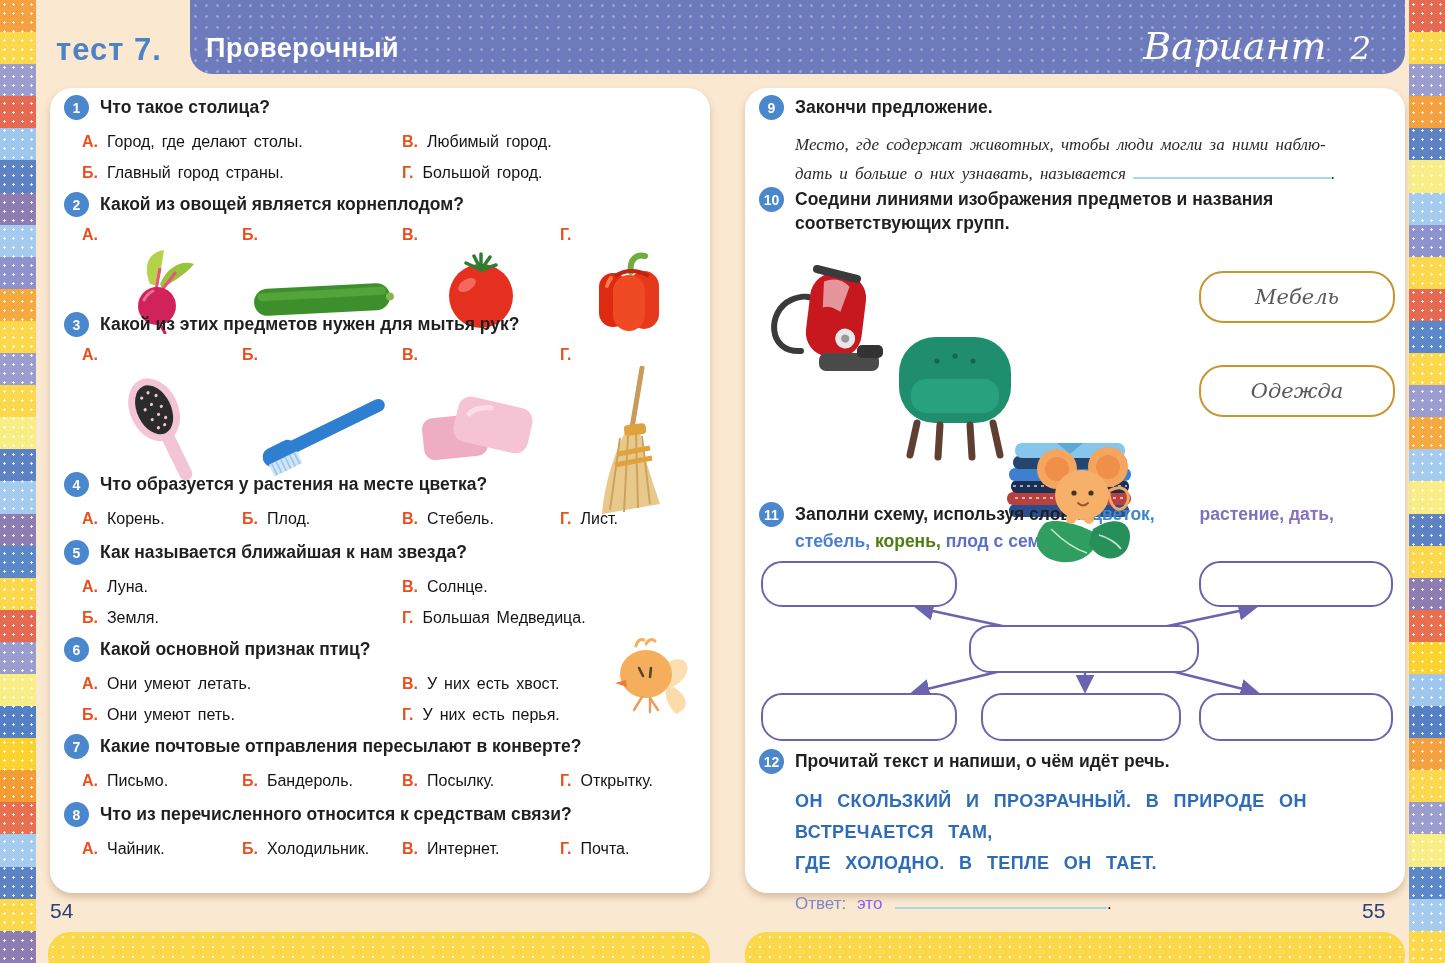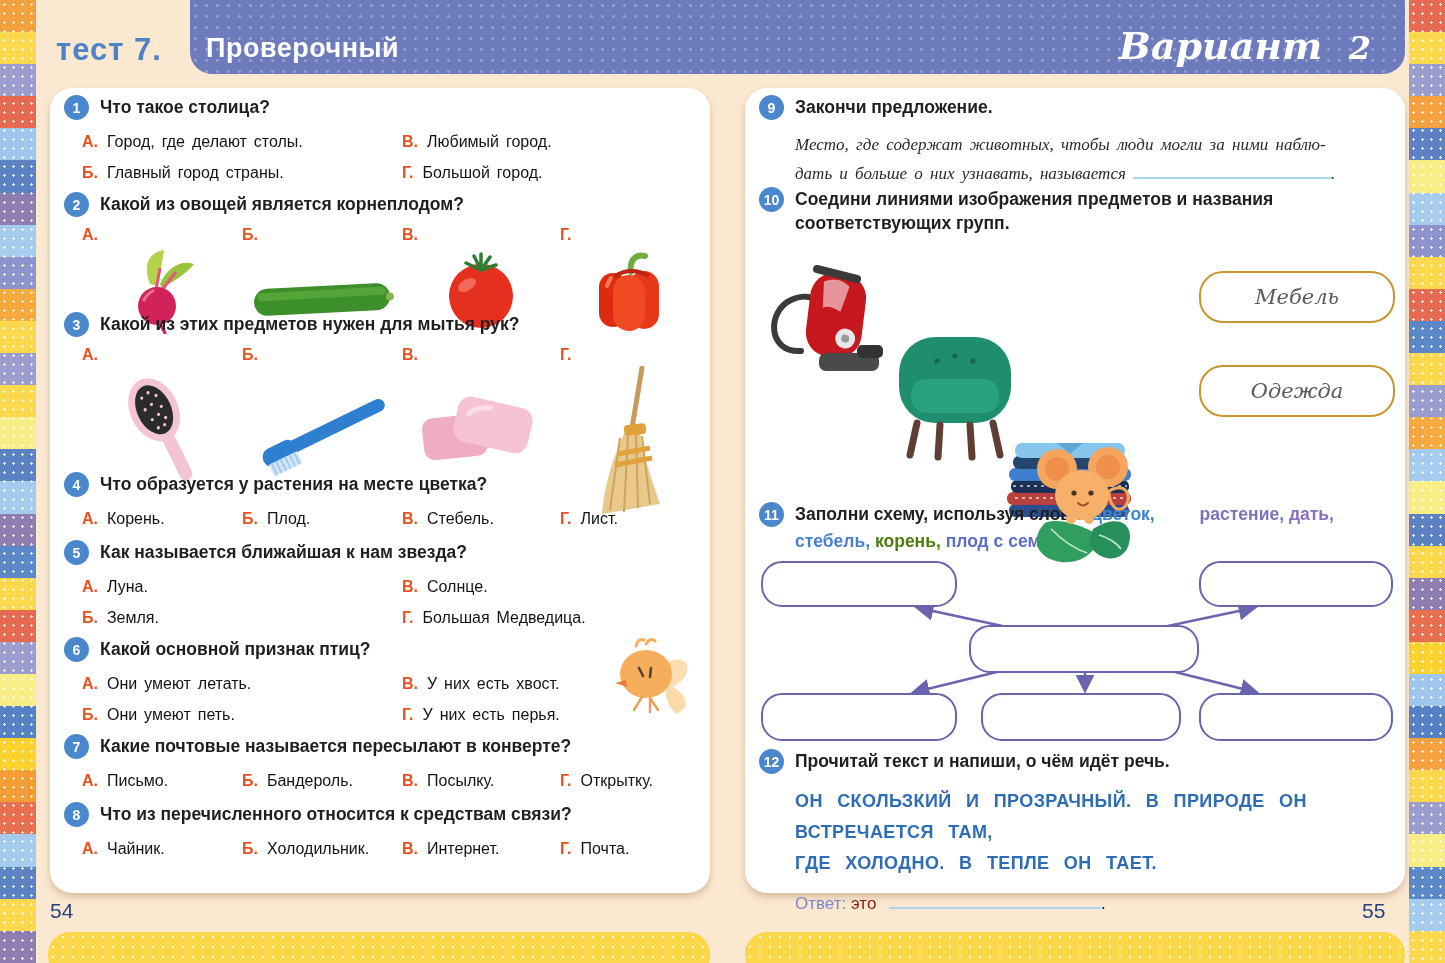--- a/index.html
+++ b/index.html
@@ -20,21 +20,21 @@
   
   .test-label{position:absolute;left:56px;top:32px;font-size:31px;font-weight:bold;
     color:#4d82c6;letter-spacing:1px;}
   .banner{position:absolute;left:190px;right:40px;top:0;height:74px;
     background:#6d7bbc;border-radius:0 0 22px 22px;
     background-image:radial-gradient(rgba(255,255,255,.3) 1.3px,transparent 1.5px);
     background-size:11px 11px;}
   .banner-title{position:absolute;left:16px;bottom:10px;font-size:27px;font-weight:bold;
     color:#ffffff;letter-spacing:.5px;}
   .variant{position:absolute;right:34px;bottom:6px;color:#fff;
-    font-family:"DejaVu Serif",serif;font-style:italic;font-size:38px;font-weight:bold;}
+    font-family:"DejaVu Serif",serif;font-style:italic;font-size:38px;}
   .variant-num{font-size:32px;}
   
   .page{position:absolute;top:88px;width:660px;height:805px;background:#fff;
     border-radius:22px;box-shadow:0 4px 7px rgba(150,110,70,.35);}
   .page-left{left:50px}.page-right{left:745px}
   .question{position:absolute;left:14px;right:14px;}
   .q-head{display:flex;align-items:flex-start;}
   .q-badge{flex:0 0 auto;width:25px;height:25px;border-radius:50%;background:#4a87cd;
     color:#fff;font-size:14px;font-weight:bold;display:flex;align-items:center;
     justify-content:center;margin-top:-1px;}
@@ -65,21 +65,21 @@
   .q11-word{font-weight:bold;}
   .diagram{position:absolute;left:0;top:58px;width:632px;height:178px;}
   .d-box{position:absolute;height:42px;border:2.5px solid #6a63ae;border-radius:21px;background:#fff;z-index:2;}
   .d-box.center{height:44px;}
   .arrows{position:absolute;inset:0;z-index:1;}
   .mouse-art{position:absolute;left:268px;top:-60px;z-index:0;}
   .riddle{margin:12px 0 0 36px;color:#2e6cb5;font-weight:bold;font-size:18px;
     letter-spacing:.4px;word-spacing:9px;line-height:31px;}
   .answer-row{margin:14px 0 0 36px;font-size:17px;}
   .answer-label{color:#7d86c8;}
-  .answer-word{color:#7f1d1d;}
+  .answer-word{color:#8b5cf6;margin-left:6px;}
   
   .page-num{position:absolute;top:899px;font-size:21px;color:#28427e;}
   .page-num.left{left:50px}.page-num.right{left:1362px}
   .bottom-tab{position:absolute;top:932px;height:46px;background:#fbd74a;border-radius:22px;
     background-image:radial-gradient(rgba(255,255,255,.8) 1.3px,transparent 1.5px);
     background-size:10px 10px;}
   .bottom-tab.left{left:48px;width:662px;}
   .bottom-tab.right{left:745px;width:660px;}
 </style>
 </head>
@@ -395,21 +395,21 @@
         <path d="M33 42 l4 8 M45 42 l-1 9" stroke="#4a3220" stroke-width="2.6" stroke-linecap="round"></path>
         <path d="M20 54 L9 57 L21 61 Z" fill="#e8742c"></path>
         <path d="M36 71 L28 84 M44 72 L44 86 M44 72 L52 84" stroke="#e8944c" stroke-width="2.4" stroke-linecap="round"></path>
       </svg>
     </div>
   </div>
 
   <div class="question" style="top:647px">
     <div class="q-head">
         <span class="q-badge">7</span>
-        <span class="q-text">Какие почтовые называется пересылают в конверте?</span>
+        <span class="q-text">Какие почтовые отправления пересылают в конверте?</span>
       </div>
     <div class="opts four-col">
       <div class="opt">
           <span class="letter">А.</span>
           <span class="opt-text">Письмо.</span>
         </div>
       <div class="opt">
           <span class="letter">Б.</span>
           <span class="opt-text">Бандероль.</span>
         </div>

